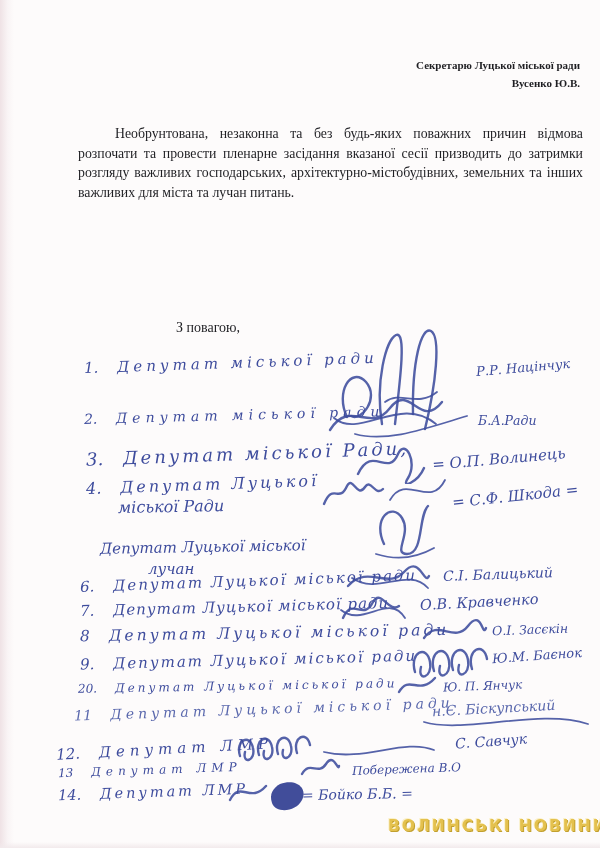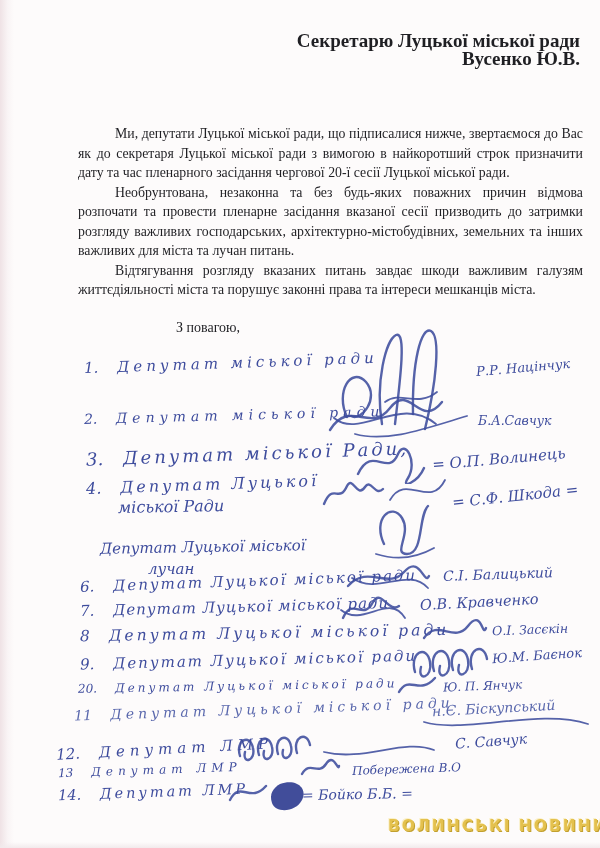--- a/index.html
+++ b/index.html
@@ -1,21 +1,21 @@
 <!DOCTYPE html>
 <html><head>
 <meta charset="utf-8">
 <style>
   html,body{margin:0;padding:0;}
   body{width:600px;height:848px;overflow:hidden;background:#e9e9e9;}
   .page{position:relative;width:600px;height:848px;background:#fdfbfb;font-family:"Liberation Serif",serif;color:#1f1f23;overflow:hidden;}
   .scan-edge{position:absolute;left:0;top:0;width:14px;height:848px;background:linear-gradient(to right,#efe2e5,#f9f4f5 55%,rgba(255,255,255,0));}
   .scan-edge-bottom{position:absolute;left:0;bottom:0;width:600px;height:6px;background:linear-gradient(to top,#f2eaec,rgba(255,255,255,0));}
 
-  .header{position:absolute;top:32px;right:20px;width:330px;text-align:right;font-weight:bold;font-size:19px;line-height:18px;}
+  .header{position:absolute;top:56px;right:20px;width:330px;text-align:right;font-weight:bold;font-size:11px;line-height:18px;}
   .bodytext{position:absolute;top:124px;left:78px;width:505px;font-size:13.8px;line-height:19.5px;text-align:justify;}
   .bodytext p{margin:0;text-indent:37px;}
   .closing{position:absolute;top:320px;left:176px;font-size:14px;}
 
   
   .hw{position:absolute;font-family:"DejaVu Serif",serif;font-style:italic;color:#3e4c9d;white-space:nowrap;}
   .hw .num{margin-right:14px;}
   .name{position:absolute;font-family:"DejaVu Serif",serif;font-style:italic;color:#3e4c9d;white-space:nowrap;}
   .sig{position:absolute;}
   .sig path{fill:none;stroke:#3e4c9d;stroke-width:1.8;stroke-linecap:round;stroke-linejoin:round;opacity:.88;}
@@ -32,37 +32,35 @@
 <div class="page">
   <div class="scan-edge"></div>
   <div class="scan-edge-bottom"></div>
 
   <div class="header">
     <div>Секретарю Луцької міської ради</div>
     <div>Вусенко Ю.В.</div>
   </div>
 
   <div class="bodytext">
-    <p>Ми, депутати Луцької міської ради, що підписалися нижче, звертаємося до Вас як до секретаря Луцької міської ради з вимогою в найкоротший строк призначити дату та час пленарного засідання чергової 20-ї сесії Луцької міської ради.</p>
     <p>Необрунтована, незаконна та без будь-яких поважних причин відмова розпочати та провести пленарне засідання вказаної сесії призводить до затримки розгляду важливих господарських, архітектурно-містобудівних, земельних та інших важливих для міста та лучан питань.</p>
-    <p>Відтягування розгляду вказаних питань завдає шкоди важливим галузям життєдіяльності міста та порушує законні права та інтереси мешканців міста.</p>
   </div>
   <div class="closing">З повагою,</div>
 
   <div class="hw" style="top:354px;left:84px;font-size:15px;transform:rotate(-2deg);">
     <span class="num">1.</span>
     <span style="letter-spacing:4px;">Депутат міської ради</span>
   </div>
   <div class="name" style="top:360px;left:476px;font-size:13px;transform:rotate(-5deg);">Р.Р. Націнчук</div>
 
   <div class="hw" style="top:407px;left:84px;font-size:14px;transform:rotate(-1.5deg);">
     <span class="num">2.</span>
     <span style="letter-spacing:5px;">Депутат міської ради</span>
   </div>
-  <div class="name" style="top:413px;left:478px;font-size:12.5px;">Б.А.Савчук</div>
+  <div class="name" style="top:413px;left:478px;font-size:12.5px;">Б.А.Ради</div>
 
   <div class="hw" style="top:443px;left:86px;font-size:18px;transform:rotate(-2deg);">
     <span class="num">3.</span>
     <span style="letter-spacing:3px;">Депутат міської Ради,</span>
   </div>
   <div class="name" style="top:450px;left:432px;font-size:15px;transform:rotate(-5deg);">= О.П. Волинець</div>
 
   <div class="hw" style="top:475px;left:86px;font-size:16px;transform:rotate(-2deg);">
     <span class="num">4.</span>
     <span style="letter-spacing:3px;">Депутат Луцької</span>

